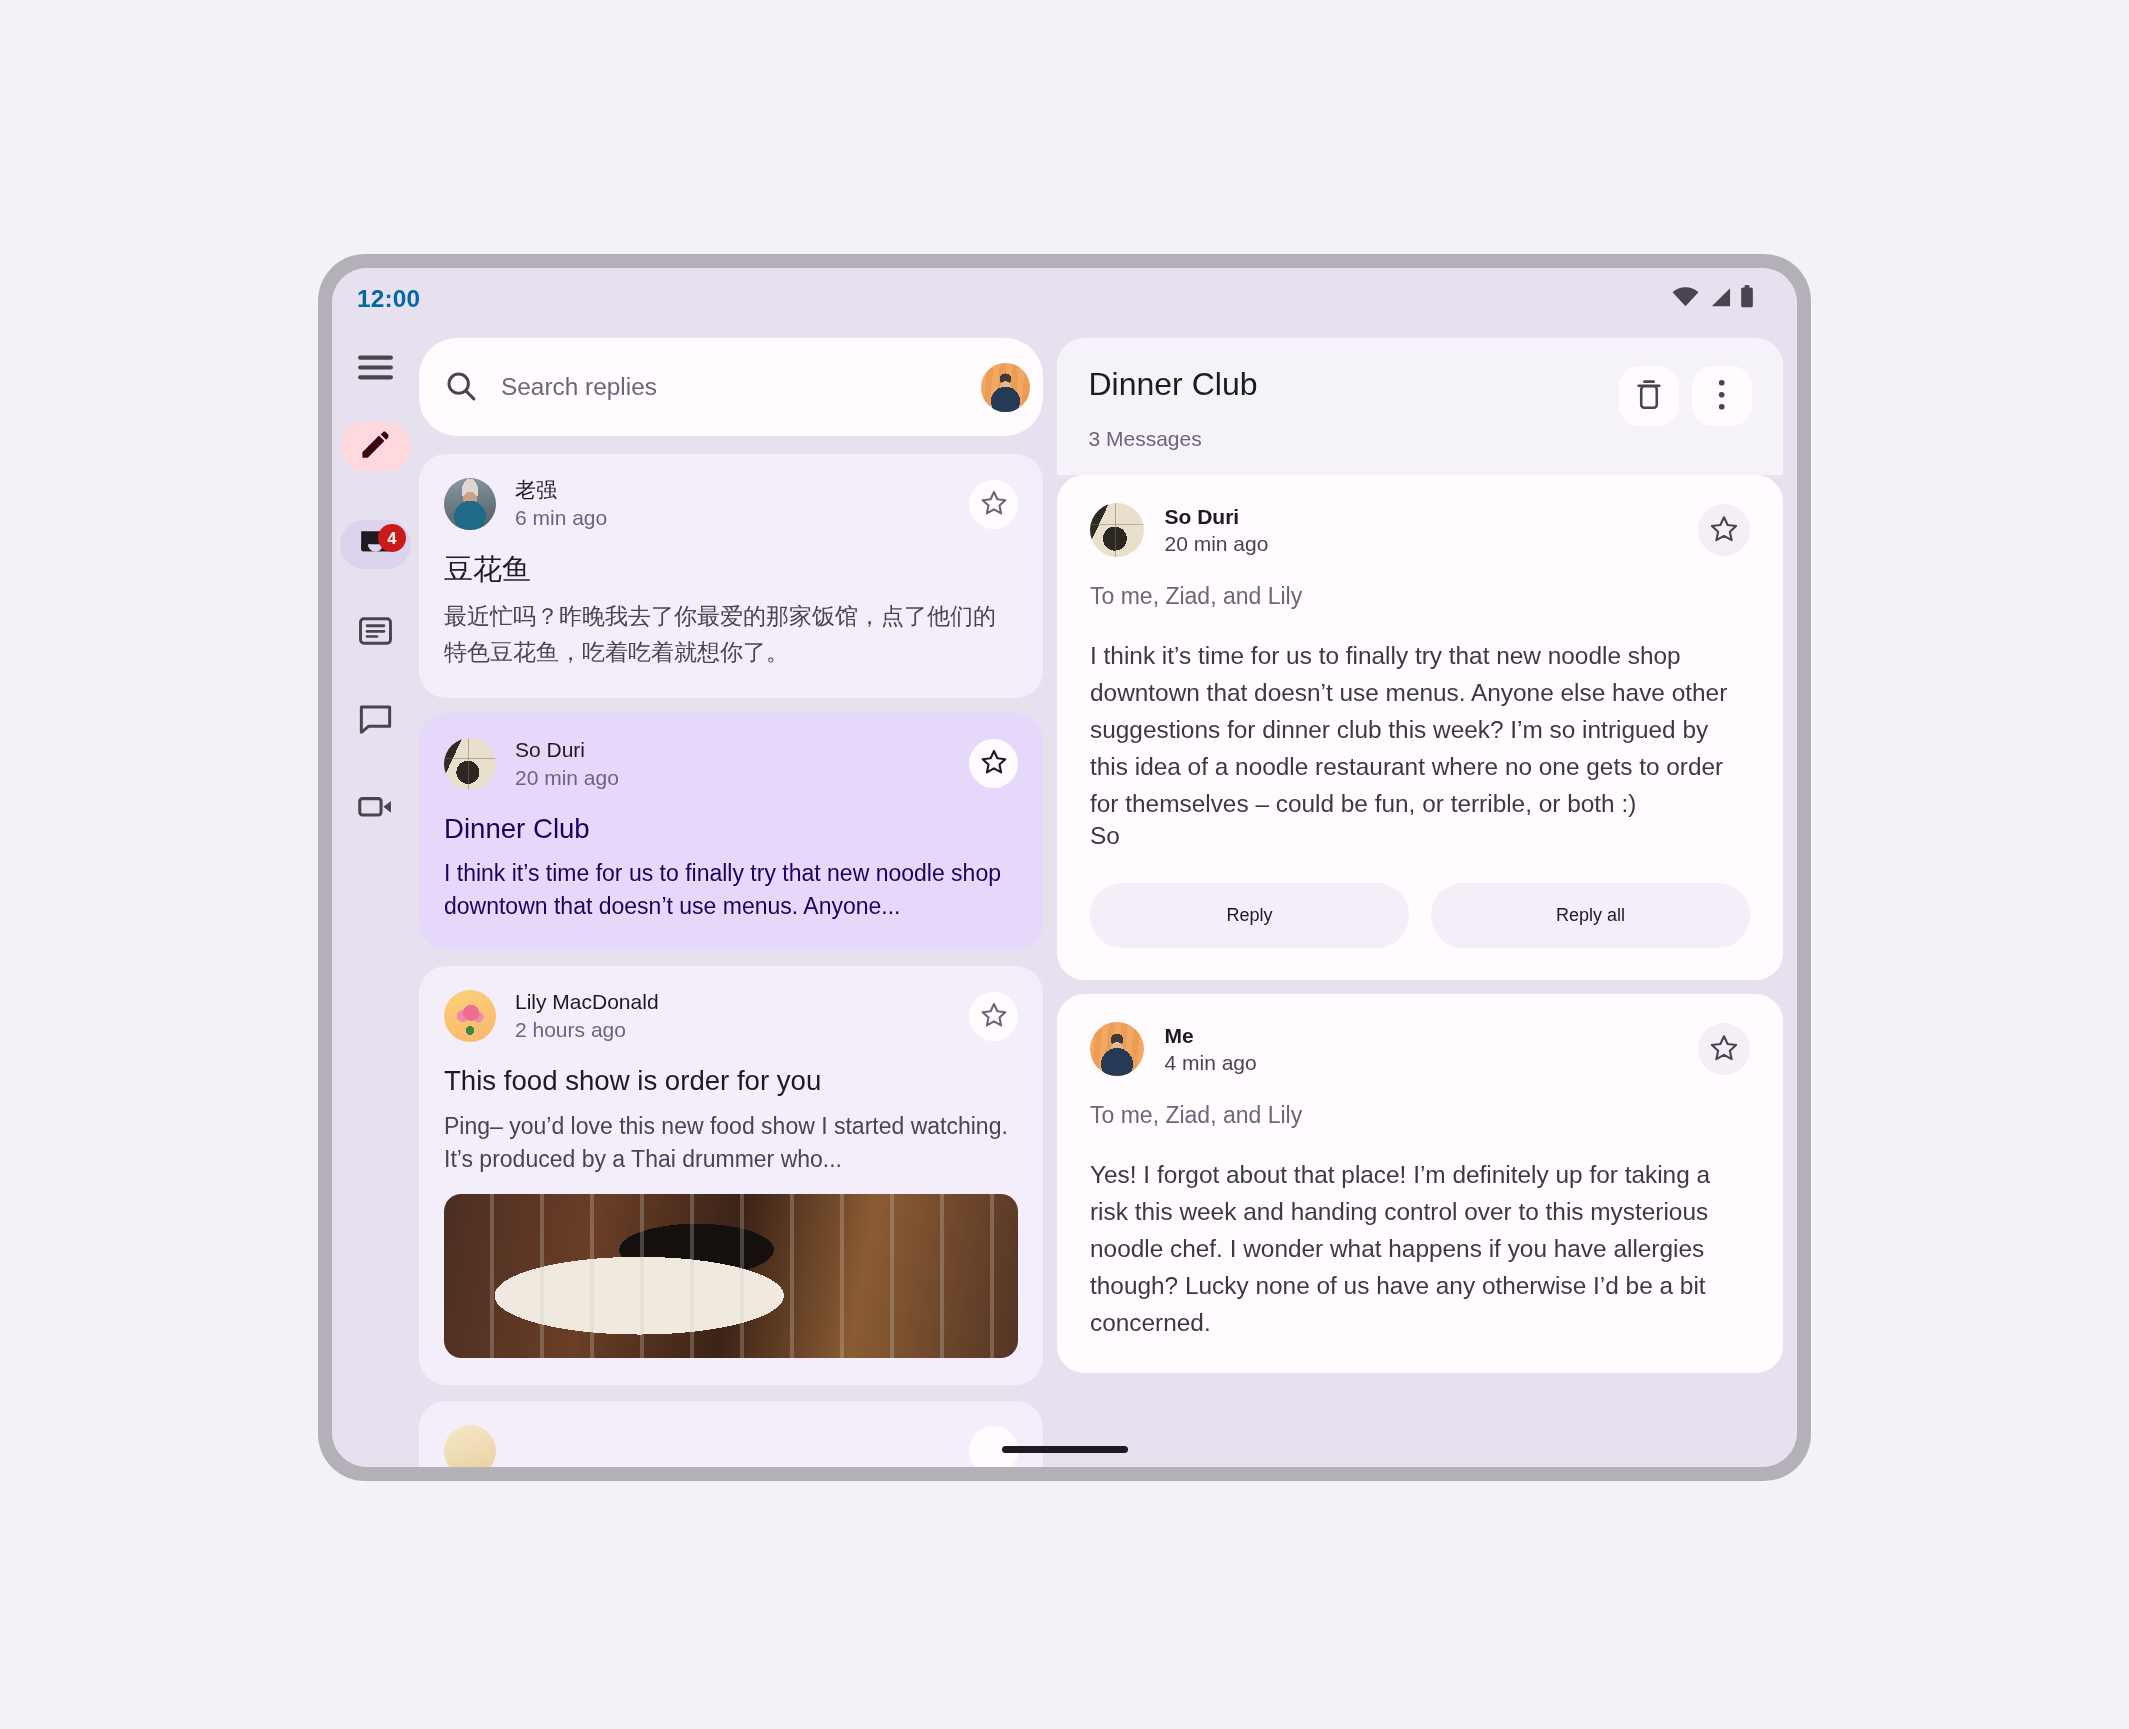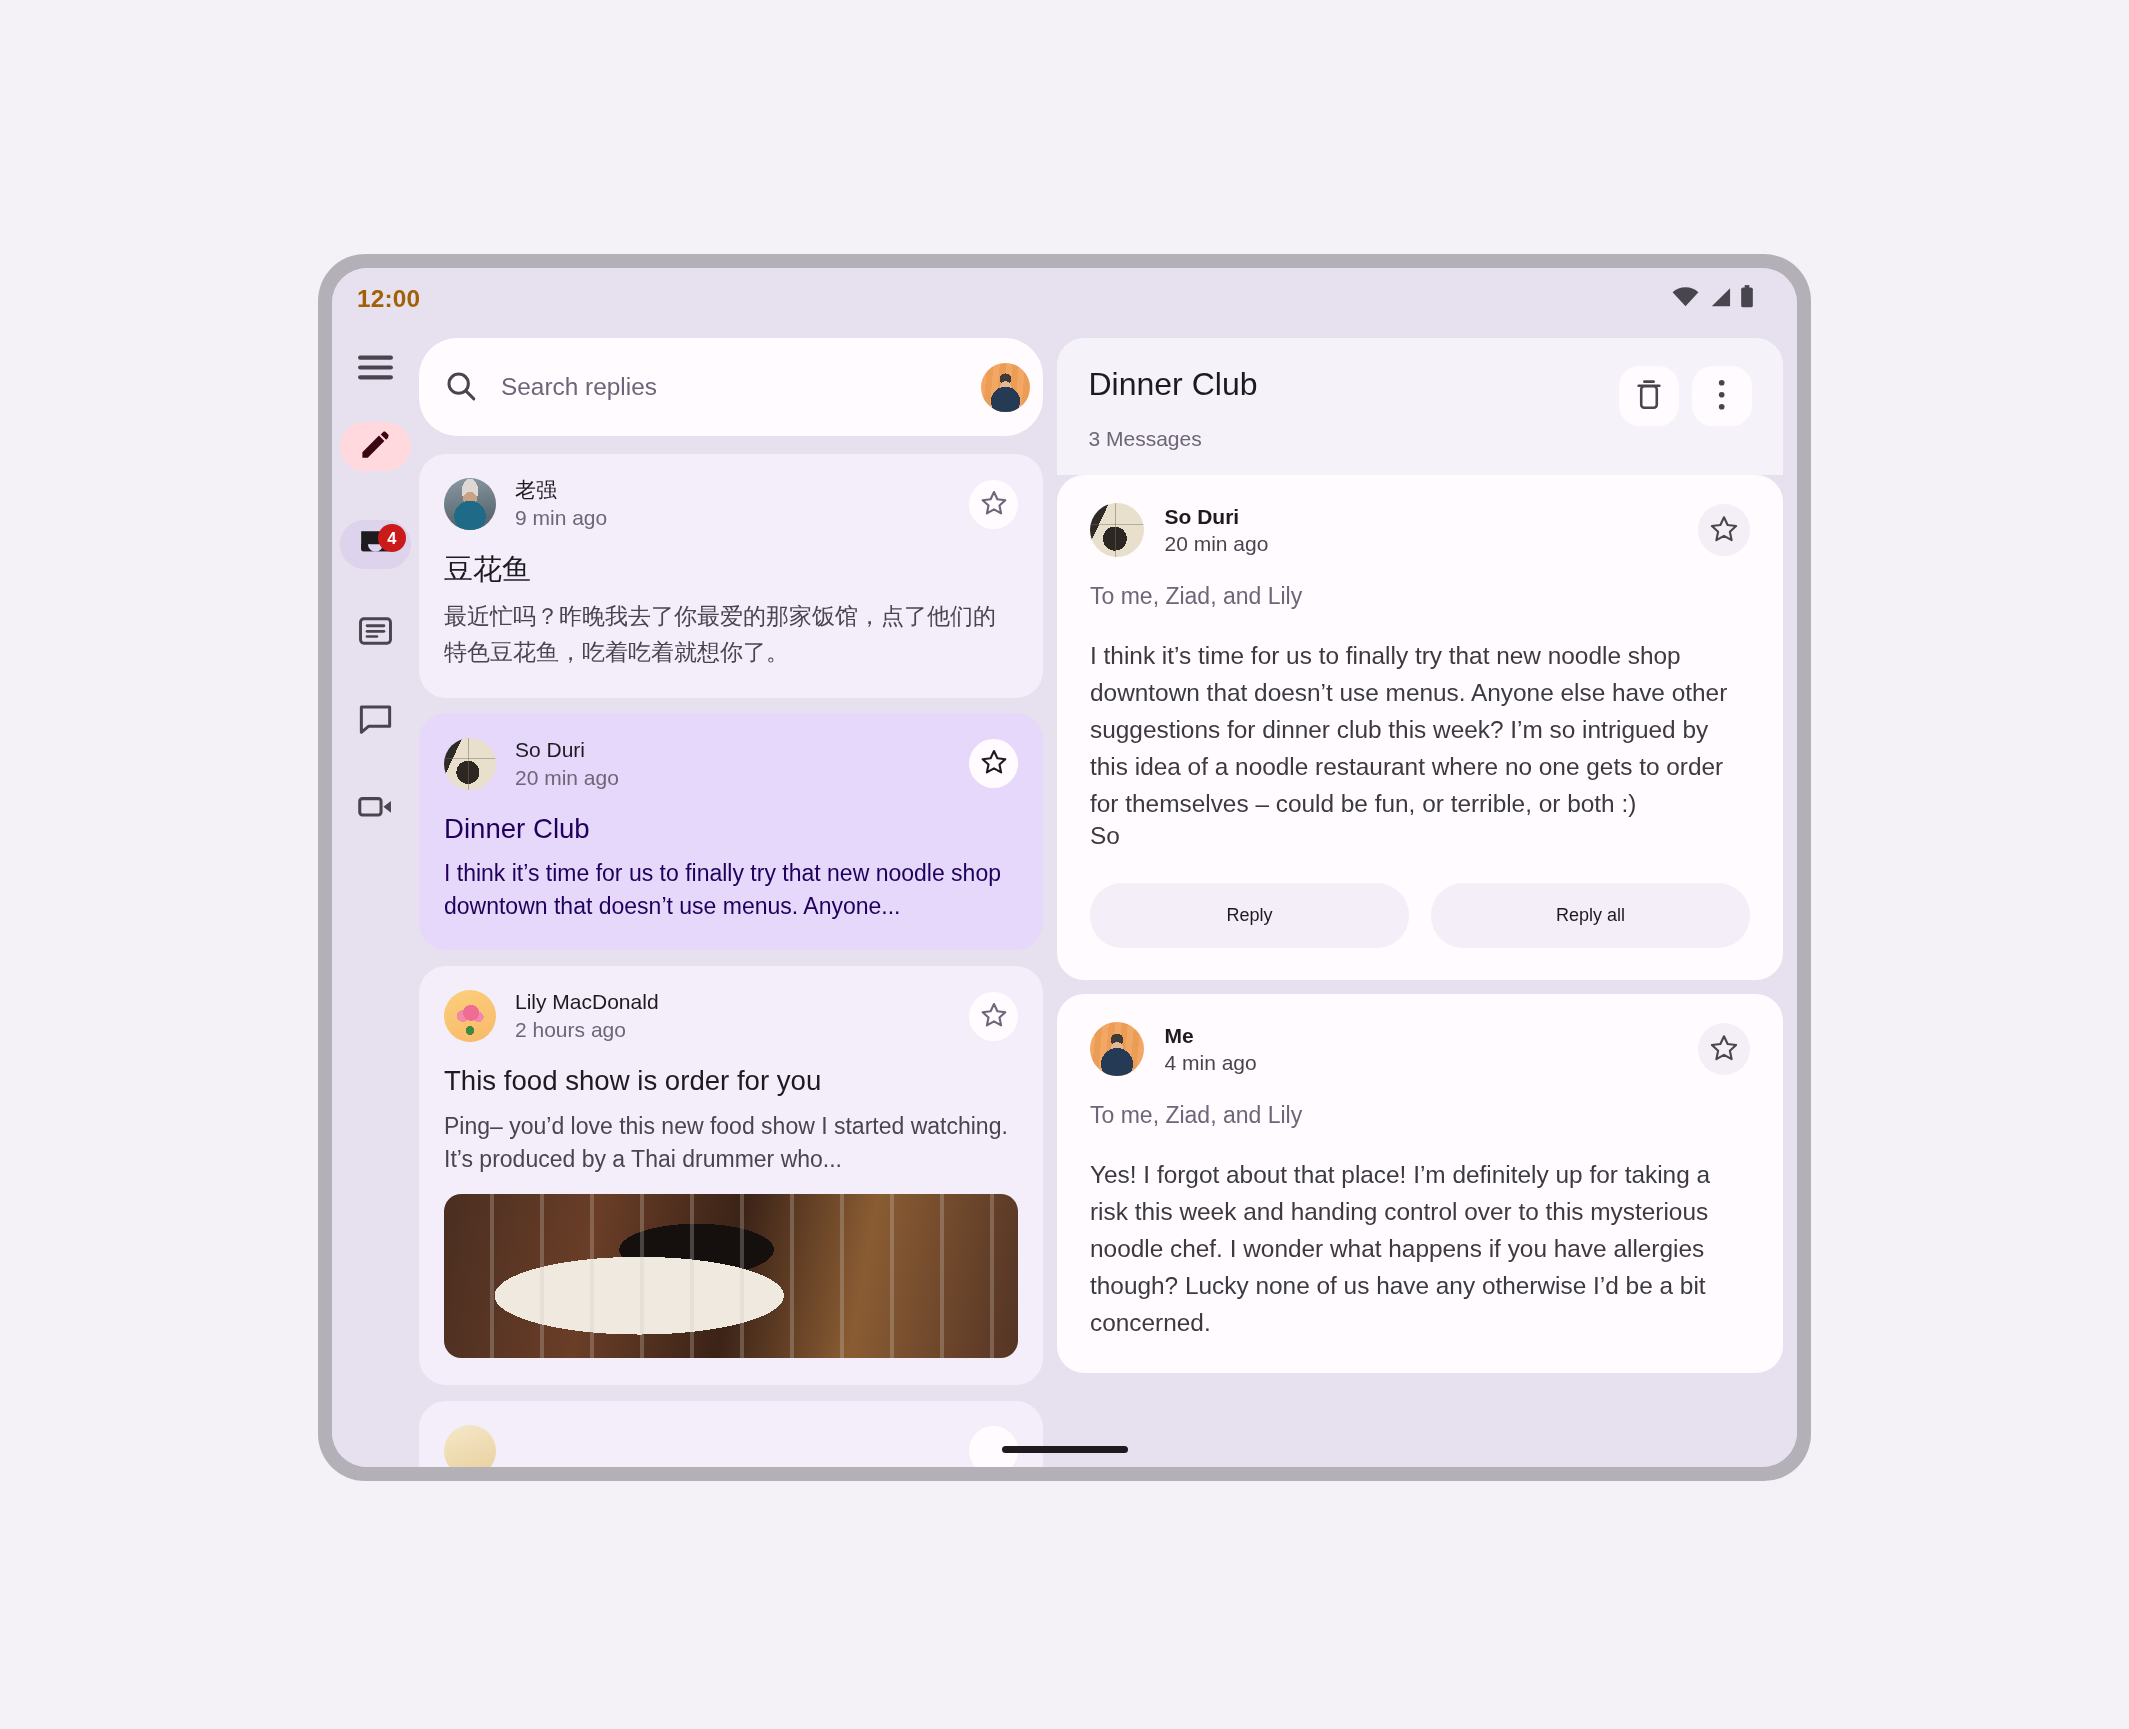--- a/index.html
+++ b/index.html
@@ -31,21 +31,21 @@
   #status-bar {
     position: absolute; left: 0; top: 0;
     width: 100%; height: 61px;
     display: flex; align-items: center;
     justify-content: space-between;
     padding: 0 43px 0 25px;
     background: #e7e0ef;
     z-index: 6;
   }
   #status-time {
-    font-size: 24.4px; font-weight: 700; color: #a16207;
+    font-size: 24.4px; font-weight: 700; color: #0369a1;
     letter-spacing: 0.2px;
   }
   #status-icons { display: flex; align-items: center; gap: 8.7px; }
 
   
   #app-body {
     position: absolute; left: 0; top: 61px;
     width: 100%; height: calc(100% - 61px);
     display: flex;
     background: #e7e0ef;
@@ -369,21 +369,21 @@
           </div>
         </div>
 
         <div class="email-card">
           <div class="card-top">
             <div class="card-avatar">
                 <div class="ph ph-laoqiang"></div>
               </div>
             <div class="card-meta">
               <div class="card-sender">老强</div>
-              <div class="card-time">9 min ago</div>
+              <div class="card-time">6 min ago</div>
             </div>
             <div class="star-btn">
               <span>
                 <svg width="28" height="28" viewBox="0 0 24 24">
                     <path d="M12 2.6 l2.9 6.2 6.8.8 -5 4.6 1.4 6.7 -6.1-3.4 -6.1 3.4 1.4-6.7 -5-4.6 6.8-.8 Z" fill="none" stroke="#6d6578" stroke-width="1.8" stroke-linejoin="round"></path>
                   </svg>
               </span>
             </div>
           </div>
           <div class="card-subject cjk">豆花鱼</div>

